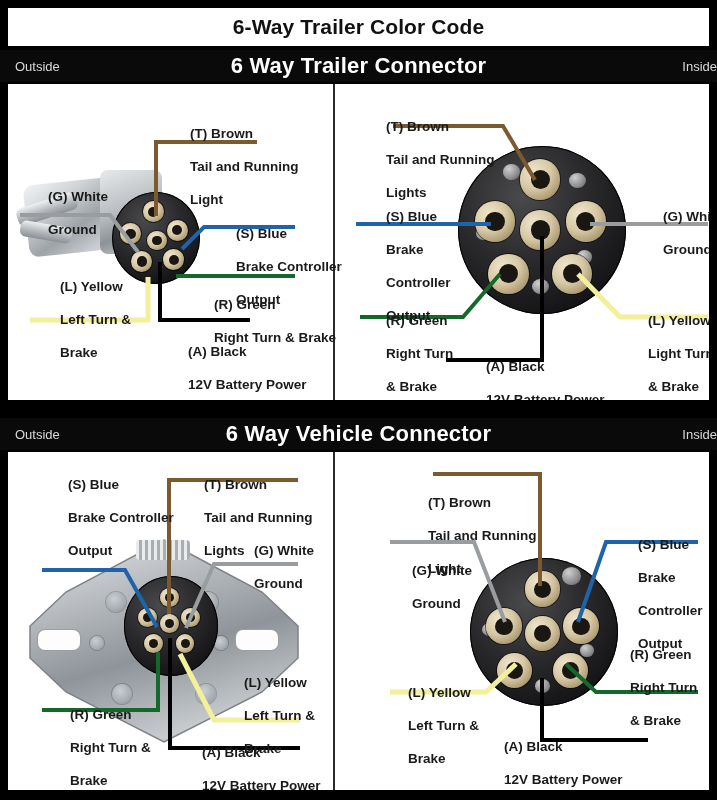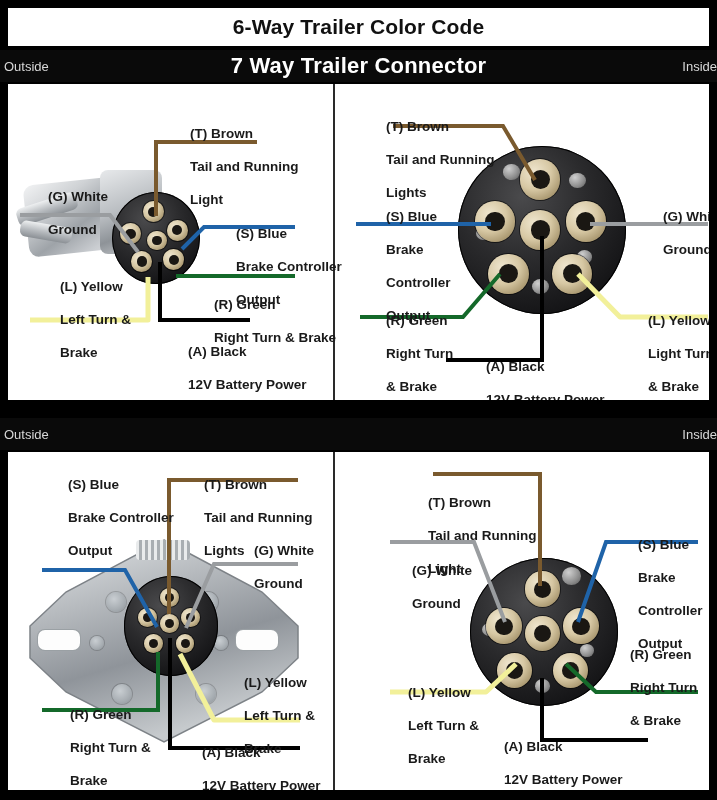--- a/index.html
+++ b/index.html
@@ -23,21 +23,21 @@
     position:absolute;left:0;right:0;background:#0a0a0a;
     display:flex;align-items:center;
   }
   .section-bar .mid{
     position:absolute;left:0;right:0;text-align:center;
     font-size:22px;font-weight:700;color:#fff;letter-spacing:.2px;
   }
   .section-bar .side{
     position:relative;z-index:2;font-size:13px;color:#d8d8d8;
   }
-  .side.left{margin-left:4px;text-align:center;}
+  .side.left{margin-left:15px;text-align:center;}
   .side.right{margin-left:auto;margin-right:0;}
 
   
   .panel{
     position:absolute;background:#fff;overflow:hidden;
   }
   .vdiv{position:absolute;width:2px;background:#2a2a2a;}
 
   
   .lbl{
@@ -104,21 +104,21 @@
 <body>
 
 <div class="sheet">
 
   <div class="title-bar" style="top:8px;height:38px;">
     <span class="t">6-Way Trailer Color Code</span>
   </div>
 
   <div class="section-bar" style="top:50px;height:32px;">
     <span class="side left">Outside</span>
-    <span class="mid">7 Way Trailer  Connector</span>
+    <span class="mid">6 Way Trailer  Connector</span>
     <span class="side right">Inside</span>
   </div>
 
   <div class="panel" style="left:8px;top:84px;width:701px;height:316px;">
     <div class="vdiv" style="left:325px;top:0;height:316px;"></div>
 
     <div>
 
       <div class="shell" style="left:18px;top:96px;width:112px;height:72px;transform:rotate(-6deg);"></div>
       <div class="shell2" style="left:92px;top:86px;width:62px;height:84px;"></div>
@@ -258,20 +258,21 @@
 
       <div class="lbl" style="left:448px;top:258px;">
         <span>(A) Black</span><br>
         <span>12V Battery Power</span>
       </div>
     </div>
   </div>
 
   <div class="section-bar" style="top:418px;height:32px;">
     <span class="side left">Outside</span>
+    <span class="mid">6 Way Vehicle Connector</span>
     <span class="side right">Inside</span>
   </div>
 
   <div class="panel" style="left:8px;top:452px;width:701px;height:338px;">
     <div class="vdiv" style="left:325px;top:0;height:338px;"></div>
 
     <div>
 
       <svg class="plate" width="300" height="230" style="left:8px;top:82px;">
         <defs>

